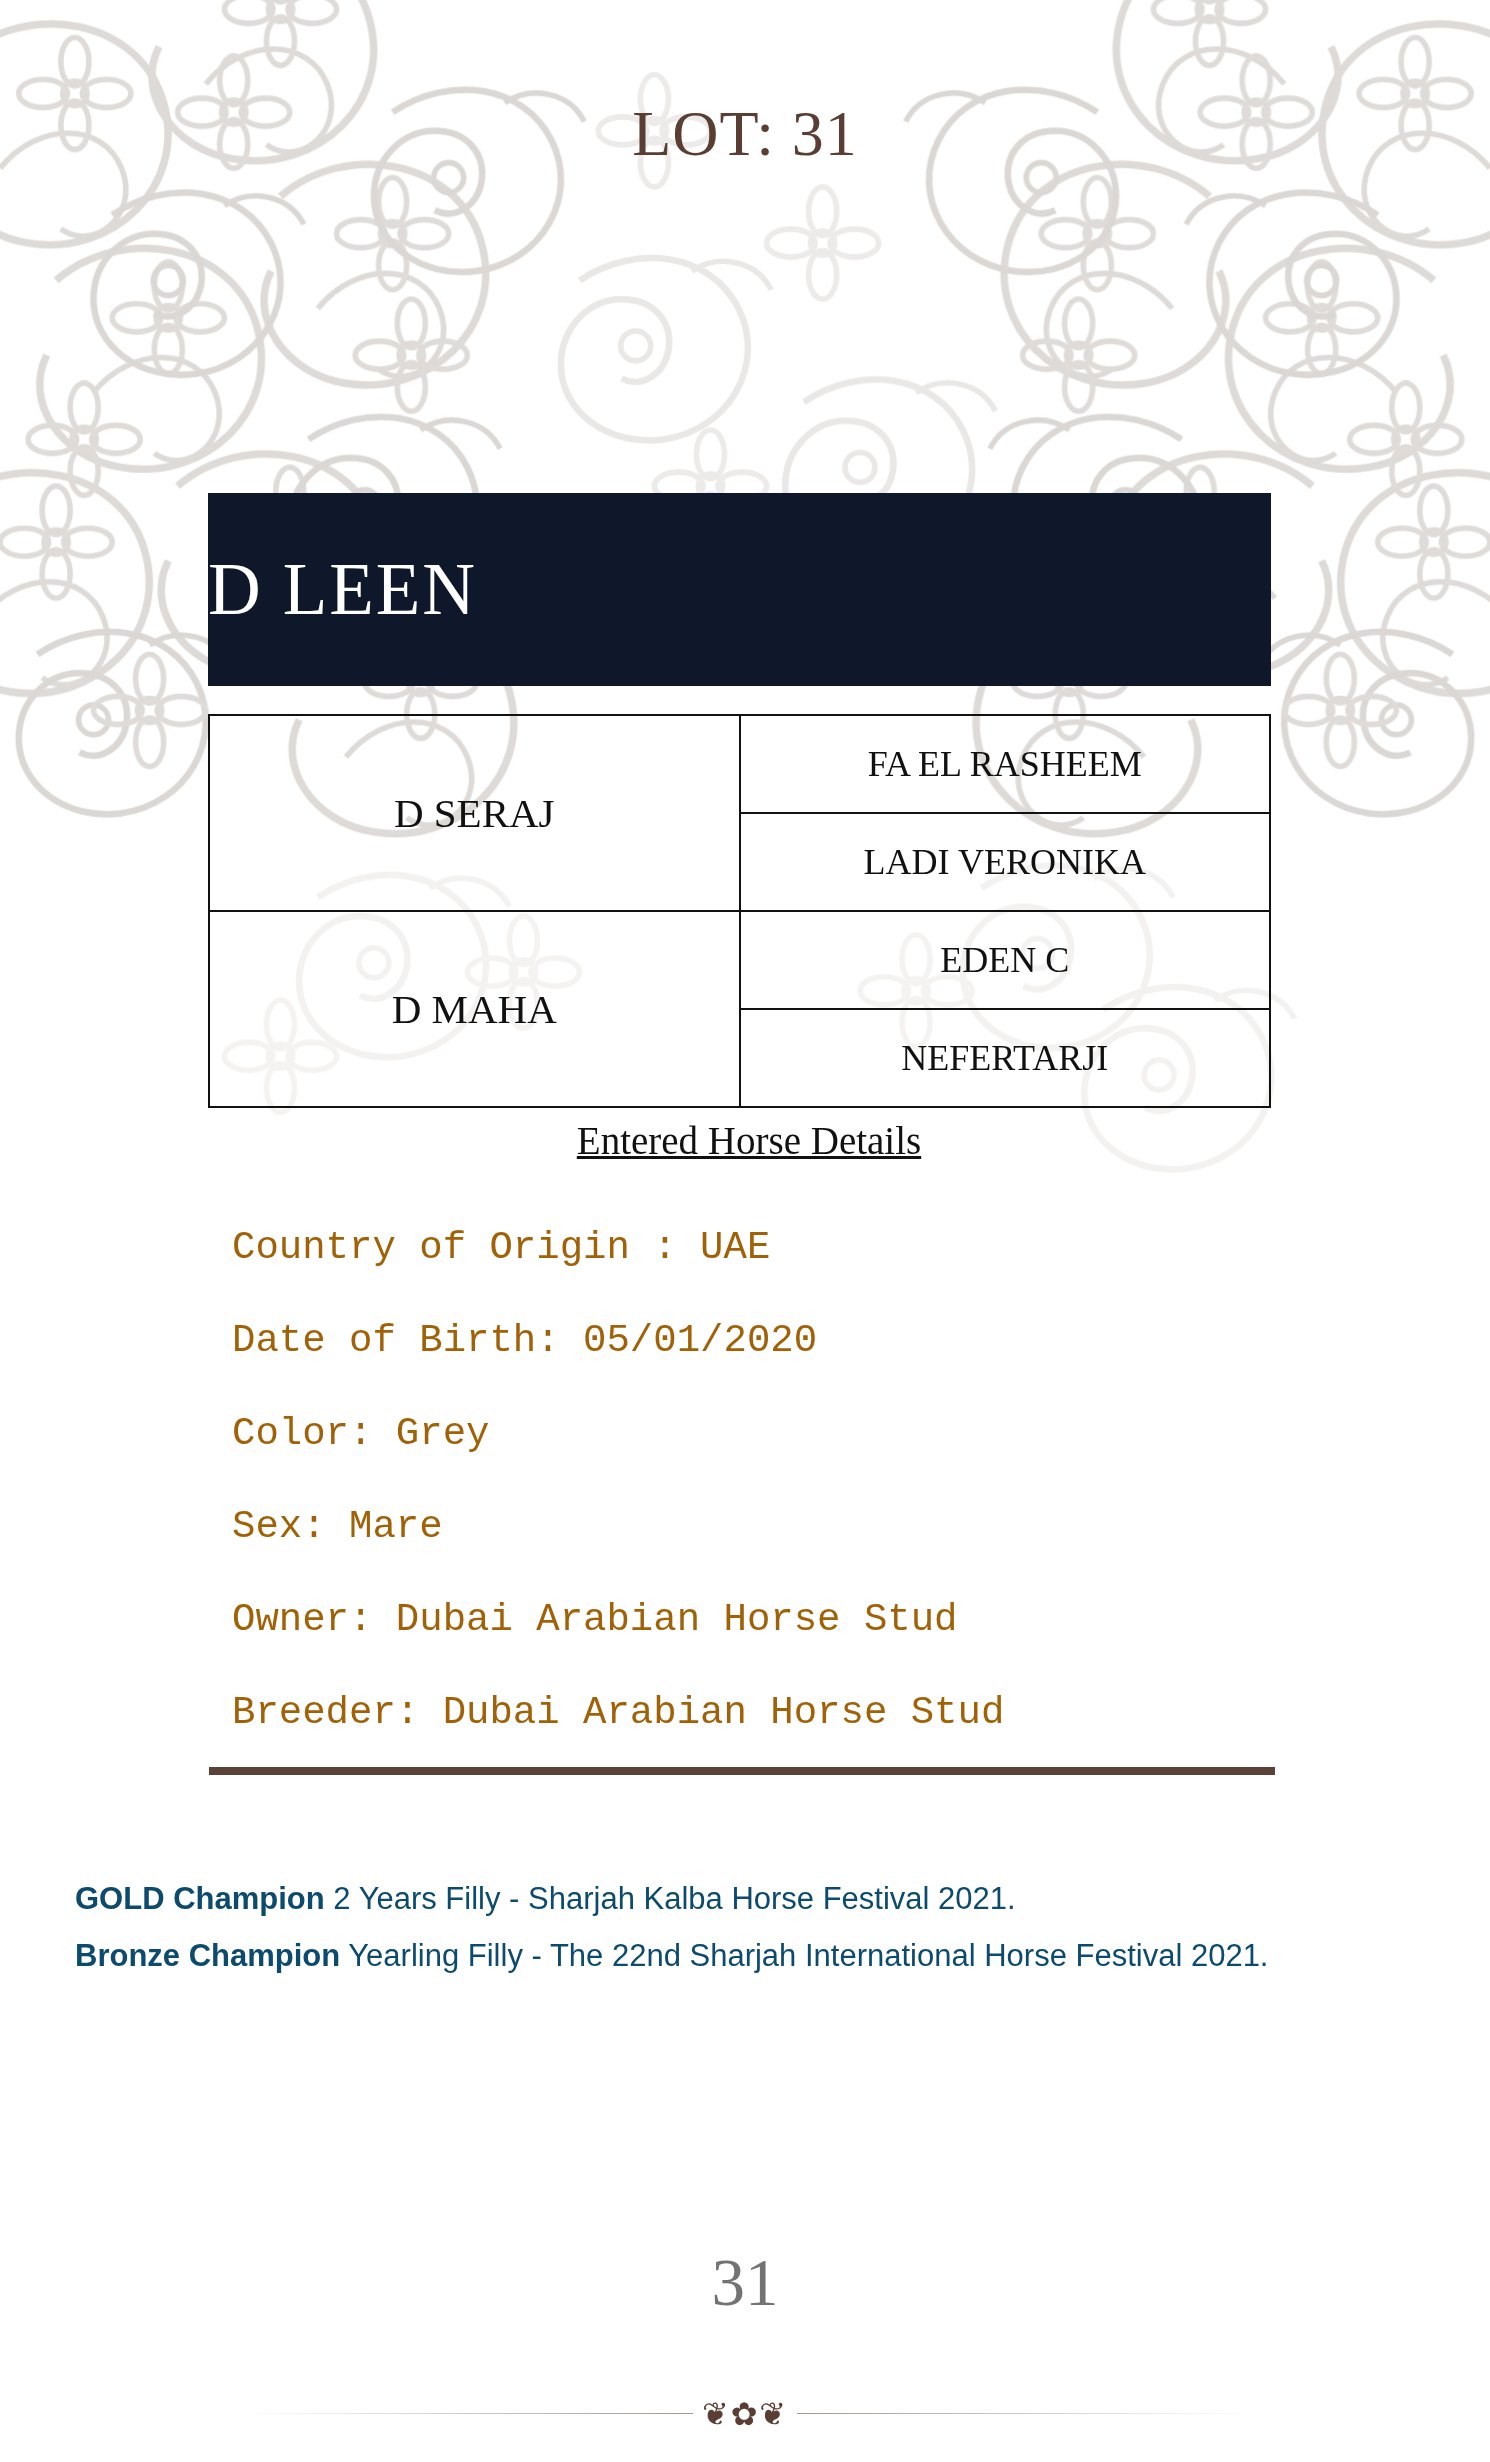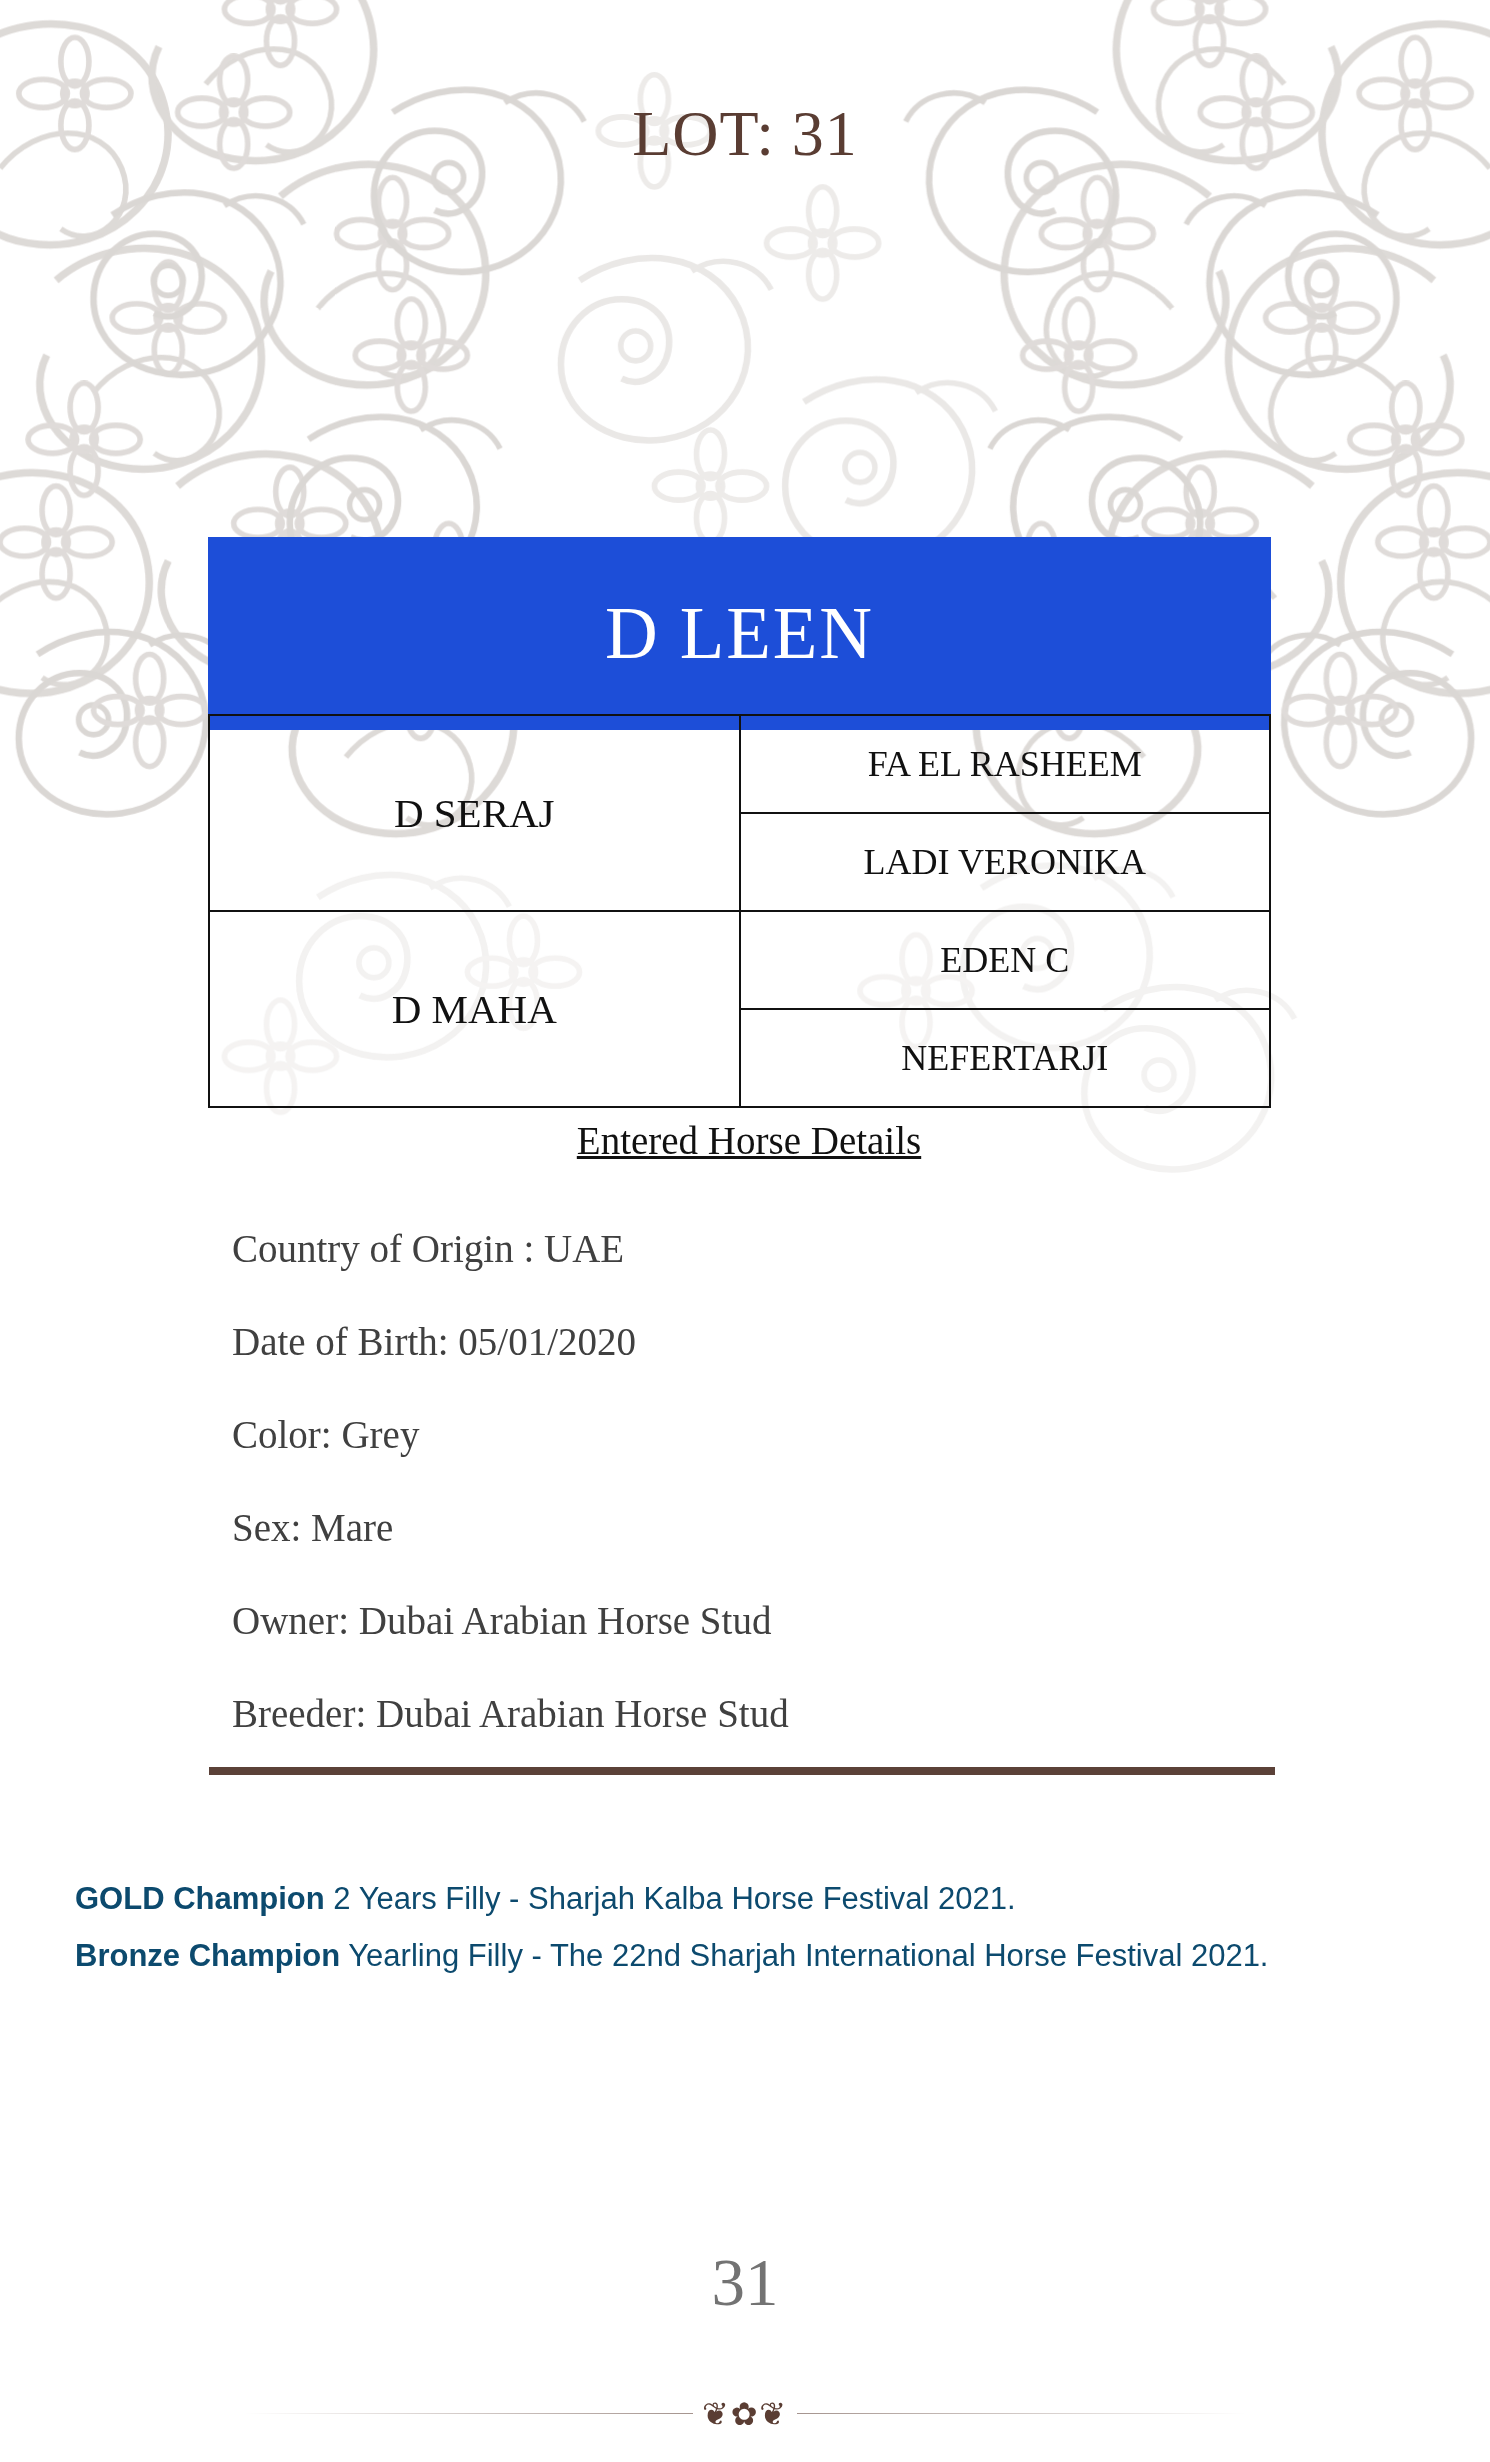--- a/index.html
+++ b/index.html
@@ -48,25 +48,24 @@
     letter-spacing: 0.9px;
   }
 
   
   .name-banner {
     position: absolute;
     top: 493px;
     left: 208px;
     width: 1063px;
     height: 193px;
-    background: #1d4ed8;
+    background: #0f172a;
     display: flex;
     align-items: center;
-    justify-content: center;
-    margin-top: 44px;
+    justify-content: flex-start;
   }
   .name-banner-text {
     color: #ffffff;
     font-size: 73px;
     letter-spacing: 1.9px;
   }
 
   
   .pedigree {
     position: absolute;
@@ -105,23 +104,24 @@
     text-decoration: underline;
   }
   .details-list {
     position: absolute;
     top: 1202px;
     left: 232px;
     width: 1028px;
   }
   .details-list .row {
     font-size: 39px;
-    color: #404040;
+    color: #a16207;
     line-height: 93px;
     white-space: nowrap;
+    font-family: Liberation Mono, monospace;
   }
 
   
   .rule {
     position: absolute;
     top: 1767px;
     left: 209px;
     width: 1066px;
     height: 8.4px;
     background: #5b4138;

